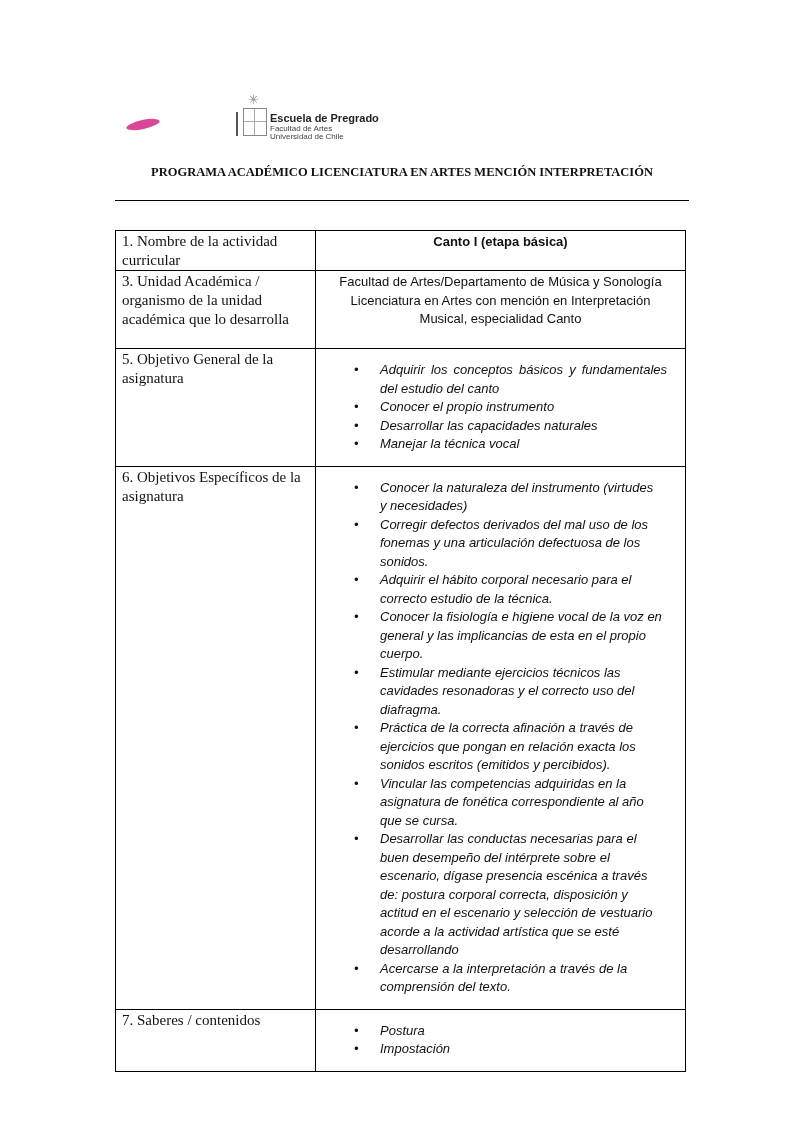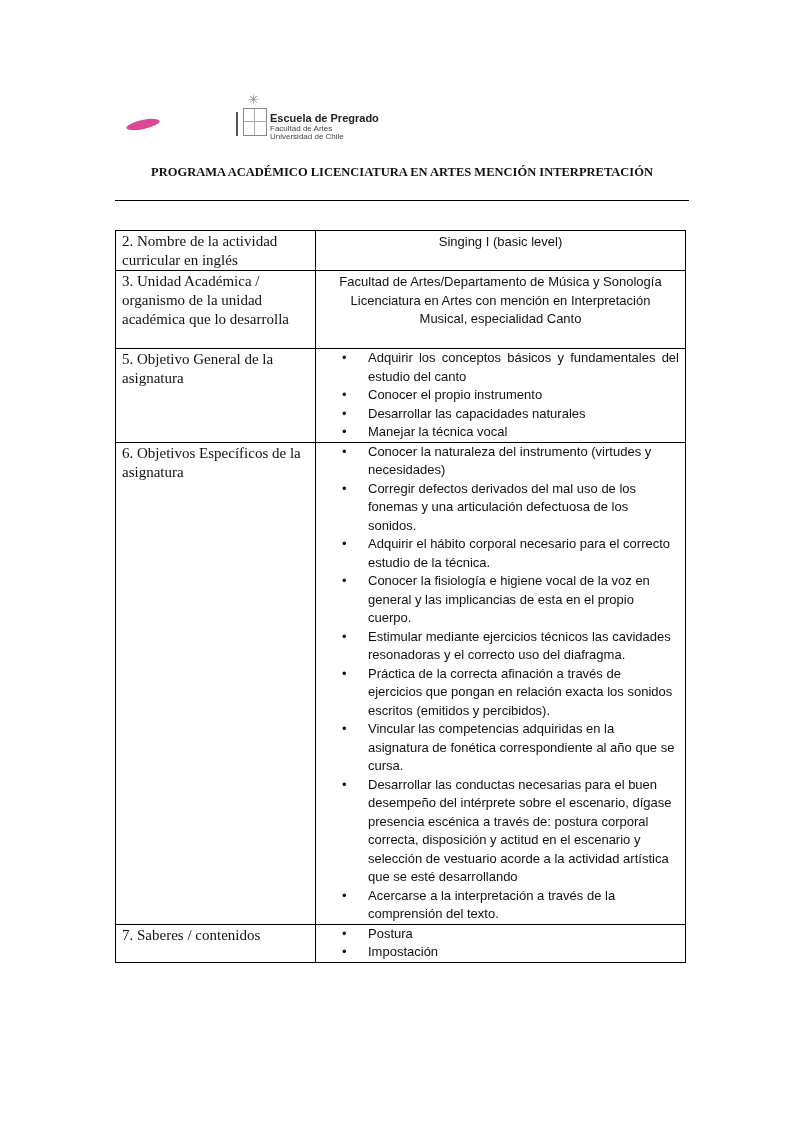--- a/index.html
+++ b/index.html
@@ -14,21 +14,21 @@
   .logo-star { position:absolute; left:120px; top:-6px; font-size:13px; color:#888; font-family:"DejaVu Sans", sans-serif; }
   .logo-school { position:absolute; left:142px; top:14px; font-family:"Liberation Sans", sans-serif; font-weight:bold; font-size:11px; color:#222; }
   .logo-faculty { position:absolute; left:142px; top:27px; font-family:"Liberation Sans", sans-serif; font-size:8px; color:#444; line-height:8px; }
   .doc-title { position:absolute; left:115px; top:165px; width:574px; text-align:center; font-family:"Liberation Serif", serif; font-weight:bold; font-size:12.5px; padding-bottom:20px; border-bottom:1.5px solid #000; }
   table.prog { position:absolute; left:115px; top:230px; width:571px; border-collapse:collapse; }
   table.prog td { border:1px solid #000; vertical-align:top; padding:0; }
   td.lbl { width:187px; font-family:"Liberation Serif", serif; font-size:15px; line-height:19px; padding:1px 6px 0 6px !important; }
   td.val { font-family:"Liberation Sans", sans-serif; font-size:13px; line-height:18.5px; }
   .center { text-align:center; padding:2px 8px !important; }
   .bold { font-weight:bold; font-size:14px; }
-  ul.bl { margin:0; padding:0 6px 0 0; list-style:none; }
+  ul.bl { margin:12px; padding:0 6px 0 0; list-style:none;font-style:italic; }
   ul.bl li { position:relative; padding-left:52px; }
   ul.bl li::before { content:"•"; position:absolute; left:26px; top:0; }
   .justify { text-align:justify; }
 </style>
 </head>
 <body>
 
 <div class="logo">
   <div class="logo-swash" style="background: rgb(214, 51, 138);"></div>
   <div class="logo-bar"></div>
@@ -38,23 +38,23 @@
   <div class="logo-faculty">
     <div>Facultad de Artes</div>
     <div>Universidad de Chile</div>
   </div>
 </div>
 
 <div class="doc-title">PROGRAMA ACADÉMICO LICENCIATURA EN ARTES MENCIÓN INTERPRETACIÓN</div>
 
 <table class="prog">
   <tbody>
-  <tr style="height:38px">
-    <td class="lbl">2. Nombre de la actividad curricular en inglés</td>
-    <td class="val center">Singing I (basic level)</td>
+      <tr style="height:38px">
+    <td class="lbl">1. Nombre de la actividad curricular</td>
+    <td class="val center bold">Canto I (etapa básica)</td>
   </tr>
   <tr style="height:78px">
     <td class="lbl">3. Unidad Académica / organismo de la unidad académica que lo desarrolla</td>
     <td class="val center">
       <div>Facultad de Artes/Departamento de Música y Sonología</div>
       <div style="padding:0 20px">Licenciatura en Artes con mención en Interpretación Musical, especialidad Canto</div>
     </td>
   </tr>
   <tr>
     <td class="lbl">5. Objetivo General de la asignatura</td>

